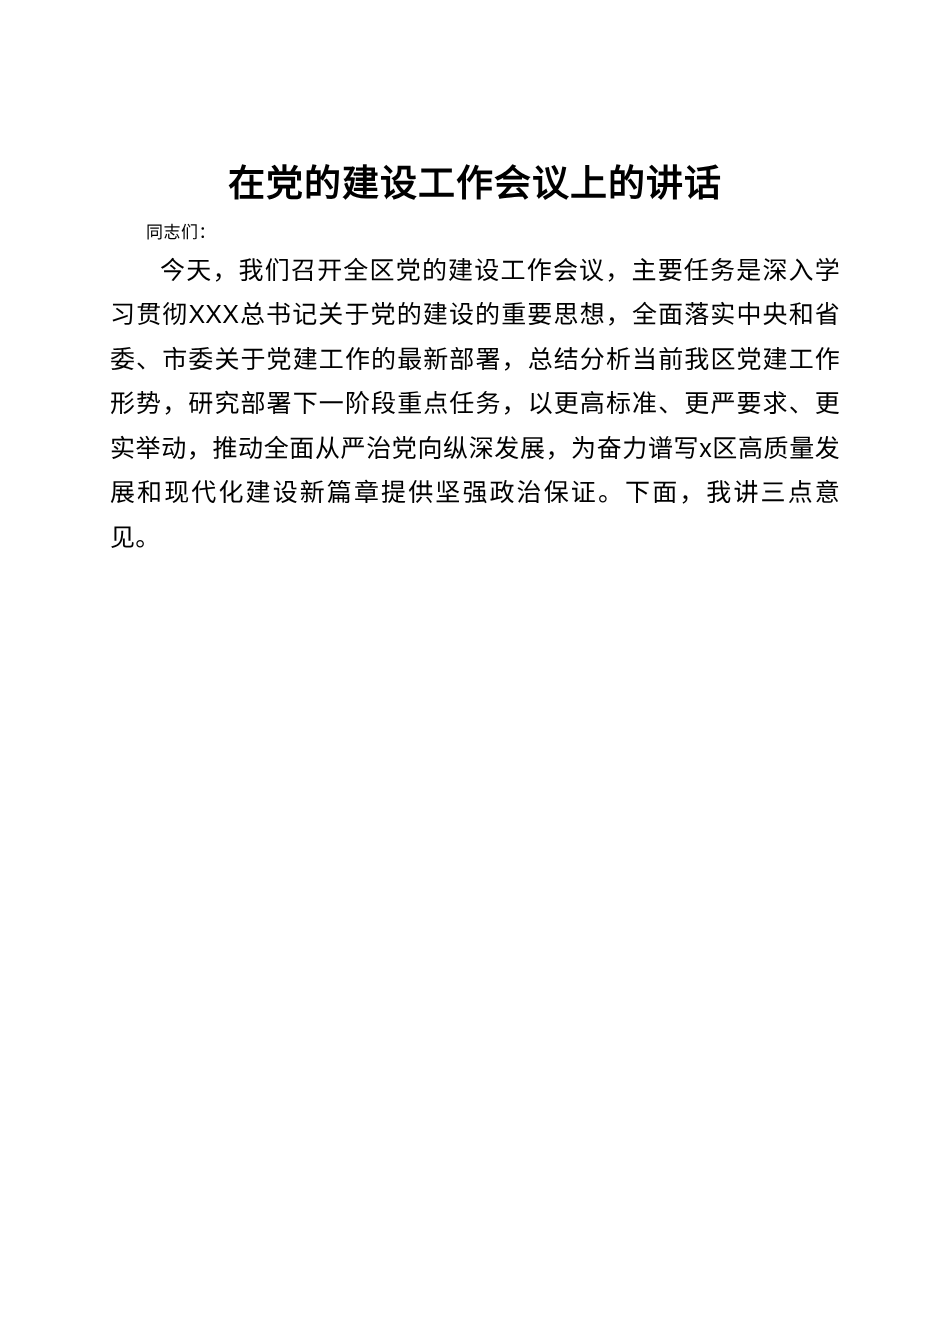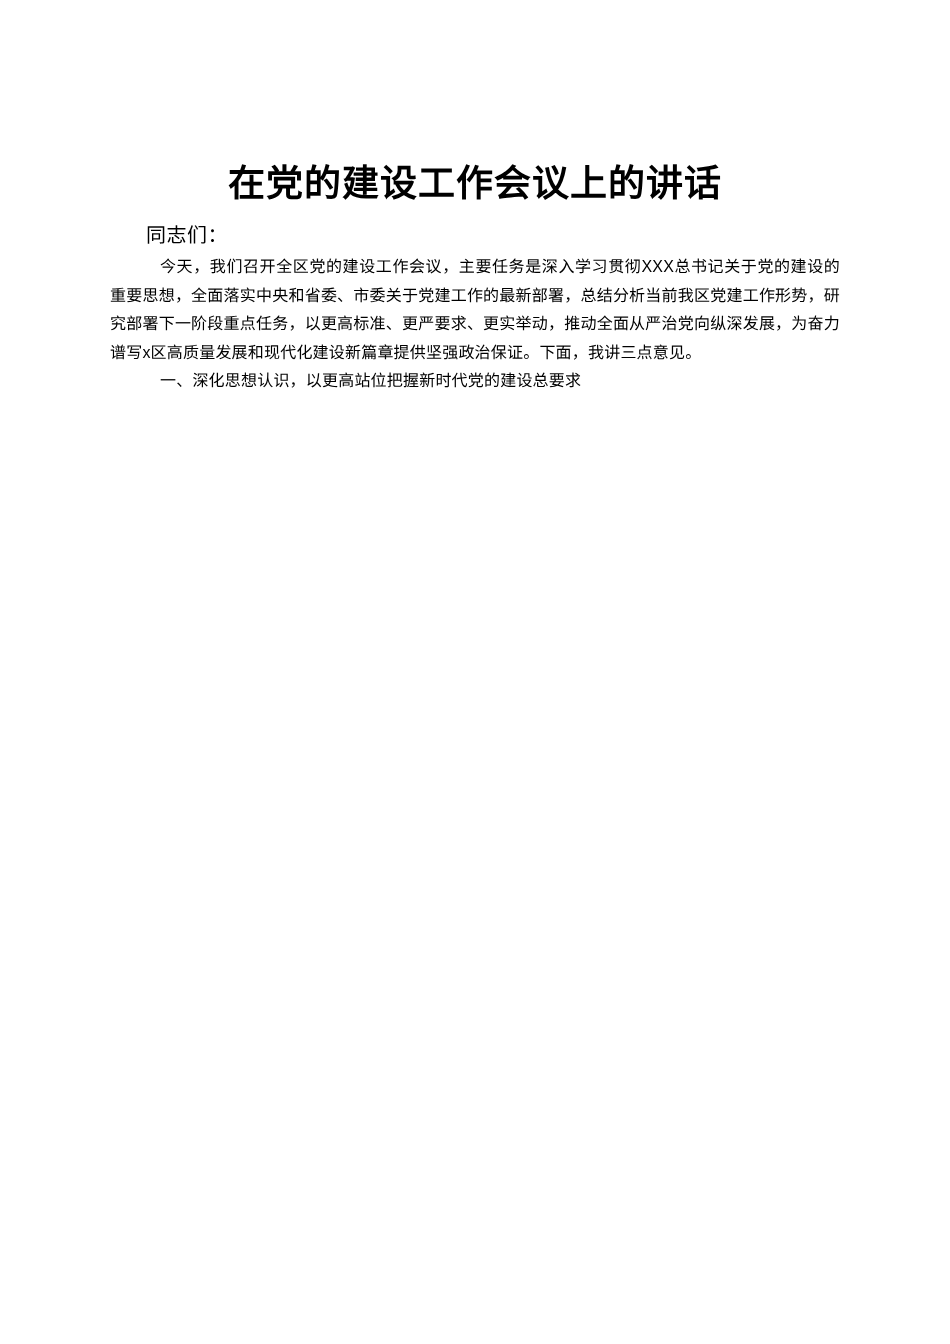--- a/index.html
+++ b/index.html
@@ -25,28 +25,28 @@
   .doc-title {
     font-size: 37px;
     font-weight: bold;
     text-align: center;
     letter-spacing: 1px;
     line-height: 1.3;
     margin: 0 0 10px 0;
     padding: 0;
   }
   .salutation {
-    font-size: 20px;
+    font-size: 17px;
     line-height: 1.75;
     margin: 0;
     padding: 0 0 0 36px;
     letter-spacing: 0.5px;
   }
   .para {
-    font-size: 16px;
+    font-size: 25px;
     line-height: 1.78;
     margin: 0;
     padding: 0;
     text-align: justify;
     text-justify: inter-ideograph;
     text-indent: 50px;
     letter-spacing: 0.2px;
   }
   .para.heading {
     text-indent: 50px;
@@ -56,16 +56,15 @@
 <body>
 
 <div class="page">
 
   <h1 class="doc-title">在党的建设工作会议上的讲话</h1>
 
   <p class="salutation">同志们：</p>
 
   <p class="para">今天，我们召开全区党的建设工作会议，主要任务是深入学习贯彻XXX总书记关于党的建设的重要思想，全面落实中央和省委、市委关于党建工作的最新部署，总结分析当前我区党建工作形势，研究部署下一阶段重点任务，以更高标准、更严要求、更实举动，推动全面从严治党向纵深发展，为奋力谱写x区高质量发展和现代化建设新篇章提供坚强政治保证。下面，我讲三点意见。</p>
 
-  <p class="para heading">一、深化思想认识，以更高站位把握新时代党的建设总要求</p>
 
 
 </div>
 
 </body></html>

